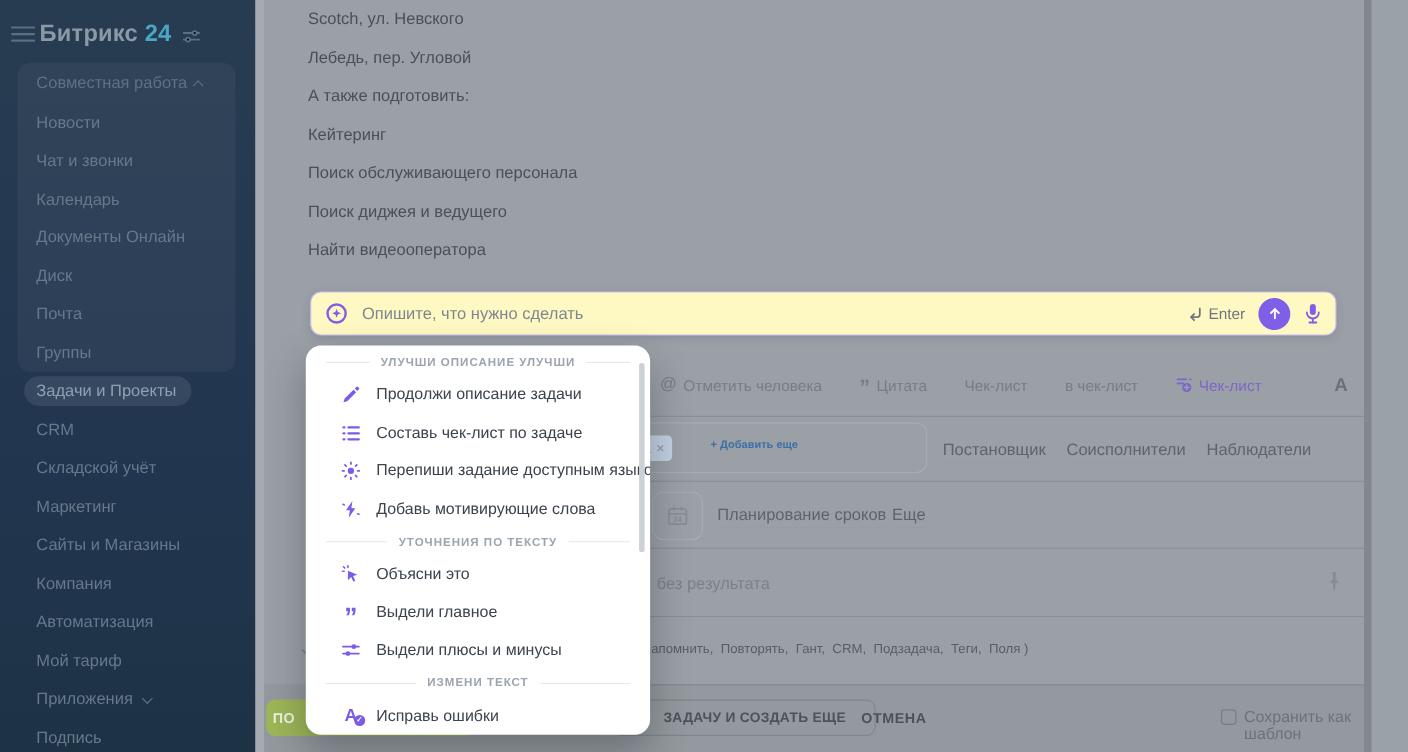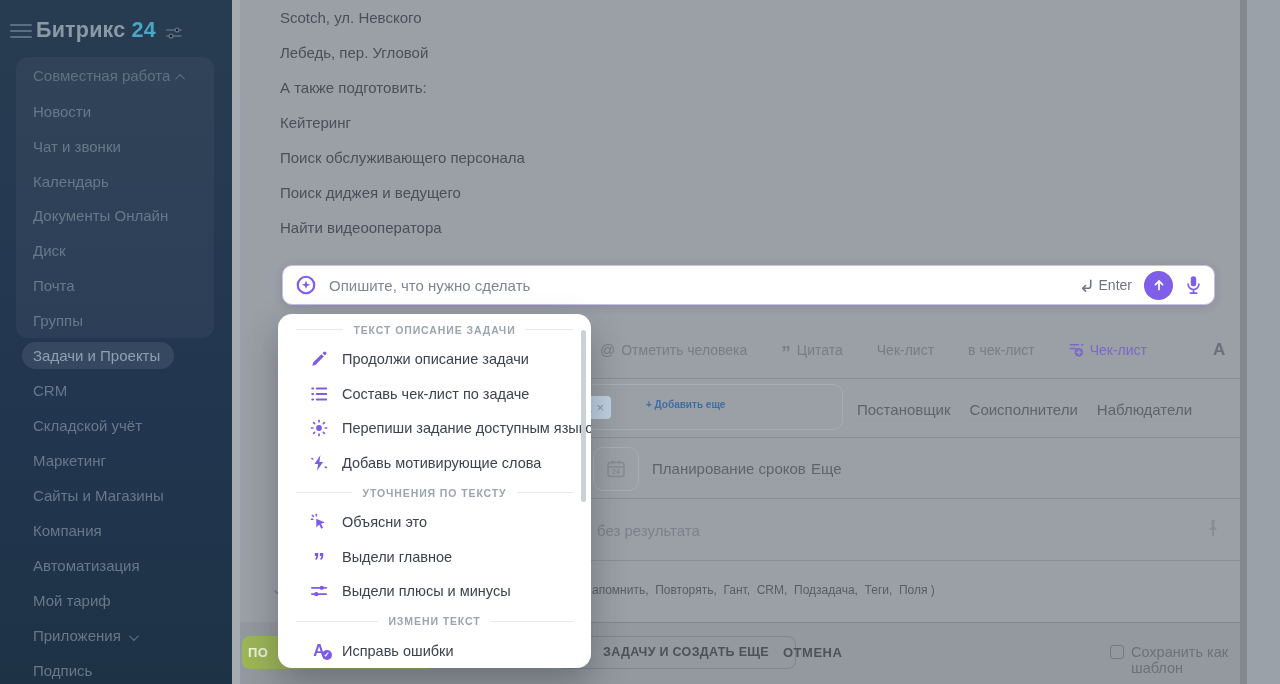--- a/index.html
+++ b/index.html
@@ -63,21 +63,21 @@
   
   .btn-green { left:242px; top:636px; width:190px; height:33px; border-radius:8px; background:#9db657;
     color:#eef3e2; font-size:13px; font-weight:bold; letter-spacing:.3px; line-height:33px; padding-left:6px; cursor:pointer; overflow:hidden; }
   .btn-outline { left:556px; top:636px; width:240px; height:33px; border-radius:8px; border:1px solid #7f868d;
     font-size:12.5px; font-weight:bold; letter-spacing:.3px; color:#4b525a; line-height:31px; text-align:right; padding-right:26px; cursor:pointer; white-space:nowrap; overflow:hidden; }
   .btn-cancel { left:783px; top:645px; font-size:13px; font-weight:bold; letter-spacing:.5px; color:#4b525a; cursor:pointer; }
   .cbx { left:1110px; top:645px; width:14px; height:14px; border:1.5px solid #737a82; border-radius:3px; cursor:pointer; }
   .cbx-label { left:1131px; top:644px; font-size:14.5px; color:#6b727b; cursor:pointer; }
 
   
-  .ai-bar { left:282px; top:265px; width:933px; height:40px; background:#ffffff; border:1px solid #cabdef; border-radius:10px;
+  .ai-bar { left:282px; top:265px; width:933px; height:40px; background:#fef9c3; border:1px solid #cabdef; border-radius:10px;
     box-shadow:0 2px 8px rgba(80,60,120,.20); z-index:5; display:flex; align-items:center; padding:0 12px; }
   .copilot-ic { width:22px; height:22px; color:#7f5ee8; flex:none; }
   .ai-ph { margin-left:12px; font-size:15px; color:#7f868f; flex:1 1 auto; white-space:nowrap; overflow:hidden; }
   .ai-right { display:flex; align-items:center; gap:12px; flex:none; }
   .enter-hint { display:flex; align-items:center; gap:5px; font-size:14px; color:#6e757f; cursor:pointer; }
   .send-btn { width:29px; height:29px; border-radius:50%; background:#7f5ee8; display:flex; align-items:center; justify-content:center; cursor:pointer; }
   .mic { width:17px; height:20px; color:#7f5ee8; cursor:pointer; }
 
   
   .menu { left:278px; top:314px; width:313px; height:354px; background:#fff; border-radius:14px;
@@ -271,21 +271,21 @@
           <line x1="9" y1="16.5" x2="9" y2="20"></line>
           <line x1="5.5" y1="20" x2="12.5" y2="20"></line>
         </svg>
     </span>
   </span>
 </div>
 
 <div class="abs menu">
   <div class="m-head">
       <span class="line"></span>
-      <span class="t">ТЕКСТ ОПИСАНИЕ ЗАДАЧИ</span>
+      <span class="t">УЛУЧШИ ОПИСАНИЕ УЛУЧШИ</span>
       <span class="line"></span>
     </div>
 
   <div class="m-item">
     <span class="m-ico">
         <svg viewBox="0 0 20 20" width="18" height="18" fill="currentColor">
           <path d="M2.5 17.5l1.2-3.8 9-9 2.6 2.6-9 9zM13.9 3.5l1.3-1.3a1.6 1.6 0 0 1 2.3 0l.3.3a1.6 1.6 0 0 1 0 2.3l-1.3 1.3z"></path>
         </svg>
       </span>
     <span class="m-lbl">Продолжи описание задачи</span>

